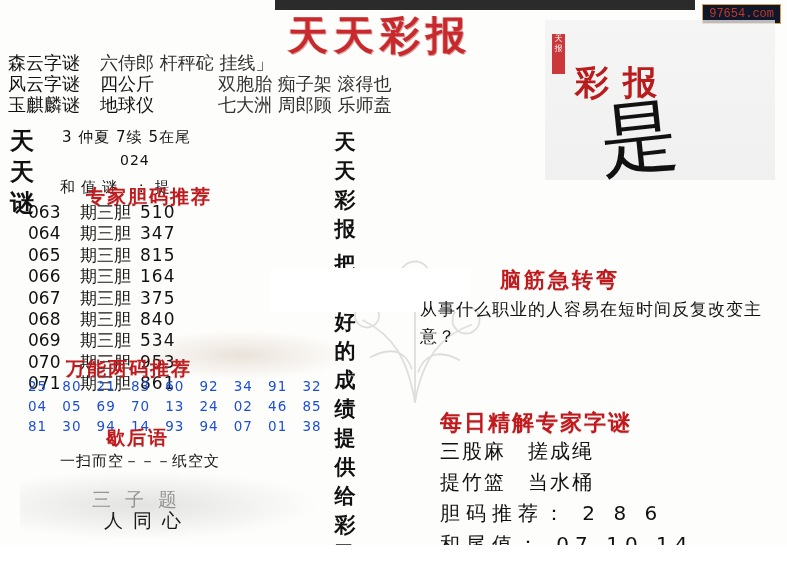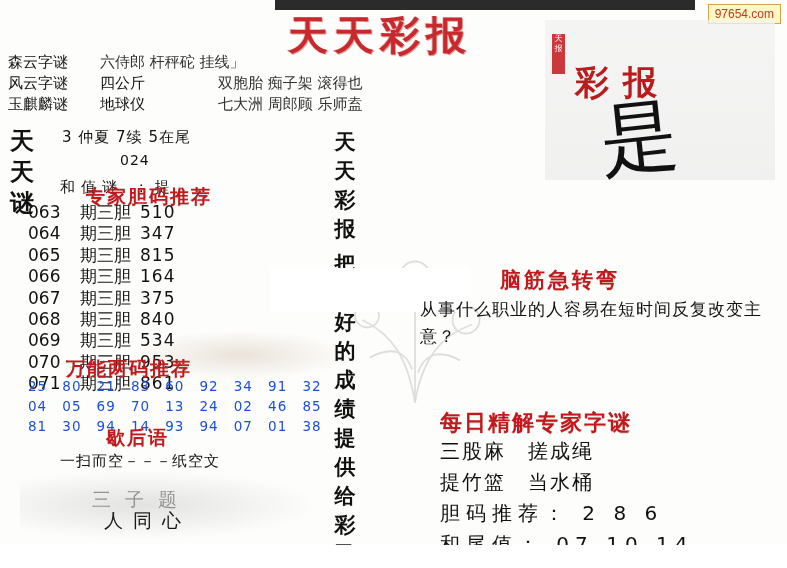--- a/index.html
+++ b/index.html
@@ -9,33 +9,33 @@
   
   #poster{position:absolute;left:0;top:0;width:787px;height:568px;
           background:#fdfdfb;overflow:hidden;}
 
   
   .topbar{position:absolute;left:275px;top:0;width:420px;height:10px;
           background:#2b2b2b;}
 
   
   .wm{position:absolute;right:6px;top:4px;border:1px solid #d9a24a;
-      background:#fef9c3;color:#c0392b;font-size:12px;line-height:16px;
-      padding:1px 6px;font-family:Liberation Sans, sans-serif;}
+      background:#0f172a;color:#c0392b;font-size:12px;line-height:16px;
+      padding:1px 6px;font-family:Liberation Mono, monospace;}
 
   
   .masthead{position:absolute;left:288px;top:8px;width:330px;height:46px;
             color:#c3181c;font-size:40px;font-weight:bold;letter-spacing:6px;
             font-family:"DejaVu Sans","Liberation Sans",sans-serif;
             text-shadow:1px 1px 0 rgba(180,20,20,.45), -1px 0 0 rgba(180,20,20,.25);
             opacity:.92;}
 
   
   .leftpanel{position:absolute;left:8px;top:52px;width:300px;height:120px;}
-  .rrow{display:flex;align-items:center;font-size:15px;color:#111;
+  .rrow{display:flex;align-items:center;font-size:18px;color:#111;
         letter-spacing:0px;line-height:21px;white-space:nowrap;}
   .rlab{width:92px;flex:0 0 92px;}
   .rmid{width:118px;flex:0 0 118px;}
   .rend{flex:1 1 auto;}
   .rline{color:#333;}
 
   
   .vbig{position:absolute;left:10px;top:126px;font-size:24px;color:#111;
         line-height:31px;font-weight:bold;}
   .vbig span{display:block;}

